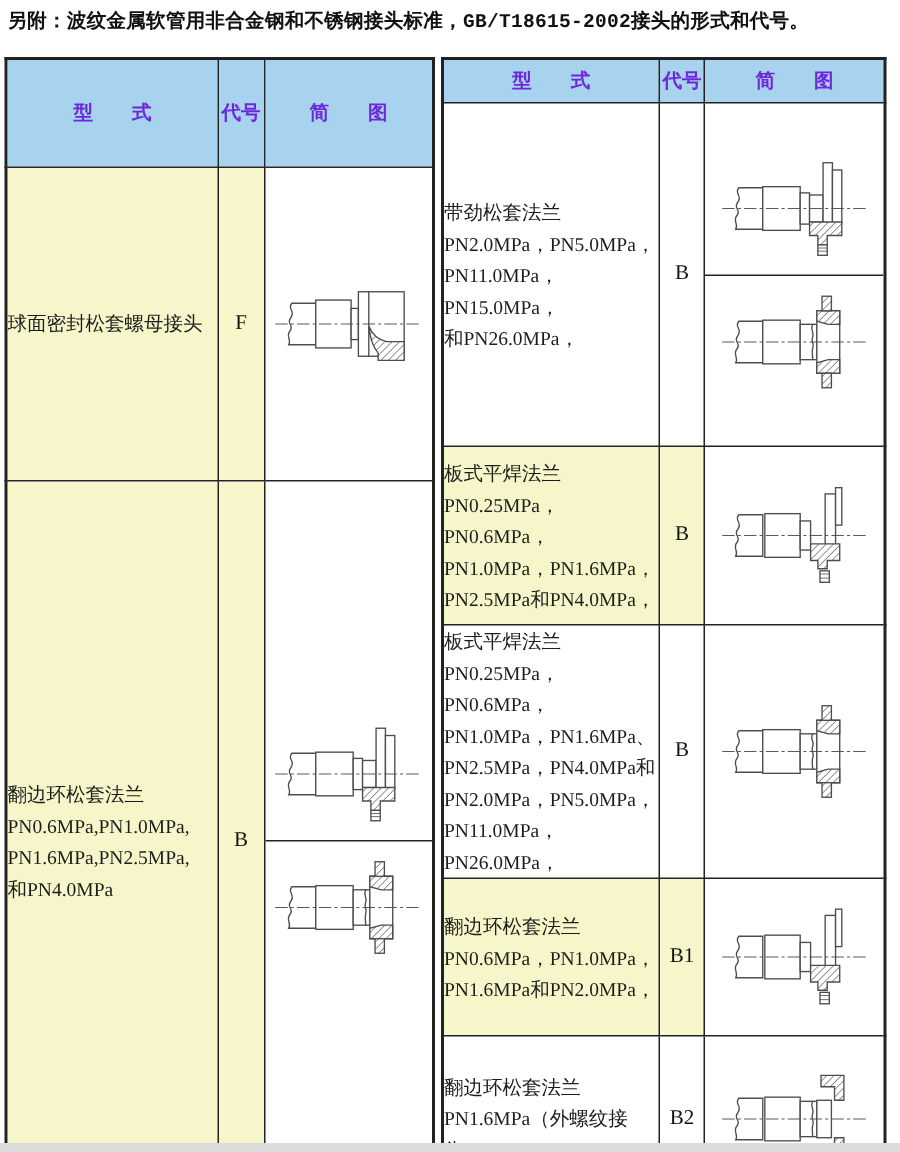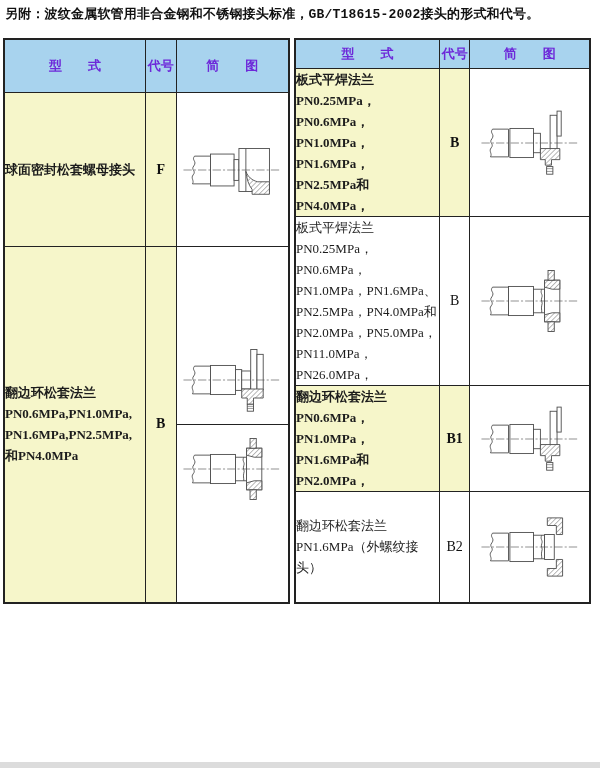--- a/index.html
+++ b/index.html
@@ -26,21 +26,21 @@
   td.type{
     vertical-align:middle;text-align:left;
     font-size:13px;padding:4px 4px 4px 9px;
   }
   td.type div{line-height:21px;}
   td.code{
     vertical-align:middle;text-align:center;
     font-size:14px;color:#111;
   }
   td.dgm{vertical-align:middle;text-align:center;background:#fff;}
-  .hl{background:#f6f6ca;font-weight:bold;}
+  .hl{background:#f6f6ca;}
   svg.d{width:104px;height:80px;display:inline-block;vertical-align:middle;}
   .split{display:flex;flex-direction:column;height:100%;}
   .split .half{flex:1;display:flex;align-items:center;justify-content:center;}
   .split .half + .half{border-top:1.5px solid #222;}
   .split svg.d{height:88px;}
   .bottom-strip{
     position:absolute;left:0;right:0;bottom:0;height:6px;background:#dcdcdc;
   }
   .defs-holder{position:absolute;width:0;height:0;overflow:hidden;}
 </style>
@@ -221,20 +221,43 @@
         <col style="width:142px">
         <col style="width:30px">
         <col style="width:118px">
       </colgroup>
     <tbody>
         <tr>
       <th>型　　式</th>
       <th>代号</th>
       <th>简　　图</th>
     </tr>
+    <tr style="height:229px">
+      <td class="type">
+            <div>带劲松套法兰</div>
+            <div>PN2.0MPa，PN5.0MPa，</div>
+            <div>PN11.0MPa，PN15.0MPa，</div>
+            <div>和PN26.0MPa，</div>
+          </td>
+      <td class="code">B</td>
+      <td class="dgm">
+        <div class="split">
+          <div class="half">
+                <svg class="d" viewBox="0 0 150 100">
+                  <use href="#dgm-fa" xlink:href="#dgm-fa"></use>
+                </svg>
+              </div>
+          <div class="half">
+                <svg class="d" viewBox="0 0 150 100">
+                  <use href="#dgm-fb" xlink:href="#dgm-fb"></use>
+                </svg>
+              </div>
+        </div>
+      </td>
+    </tr>
     <tr style="height:119px">
       <td class="type hl">
             <div>板式平焊法兰</div>
             <div>PN0.25MPa，PN0.6MPa，</div>
             <div>PN1.0MPa，PN1.6MPa，</div>
             <div>PN2.5MPa和PN4.0MPa，</div>
           </td>
       <td class="code hl">B</td>
       <td class="dgm">
         <svg class="d" viewBox="0 0 150 100">

